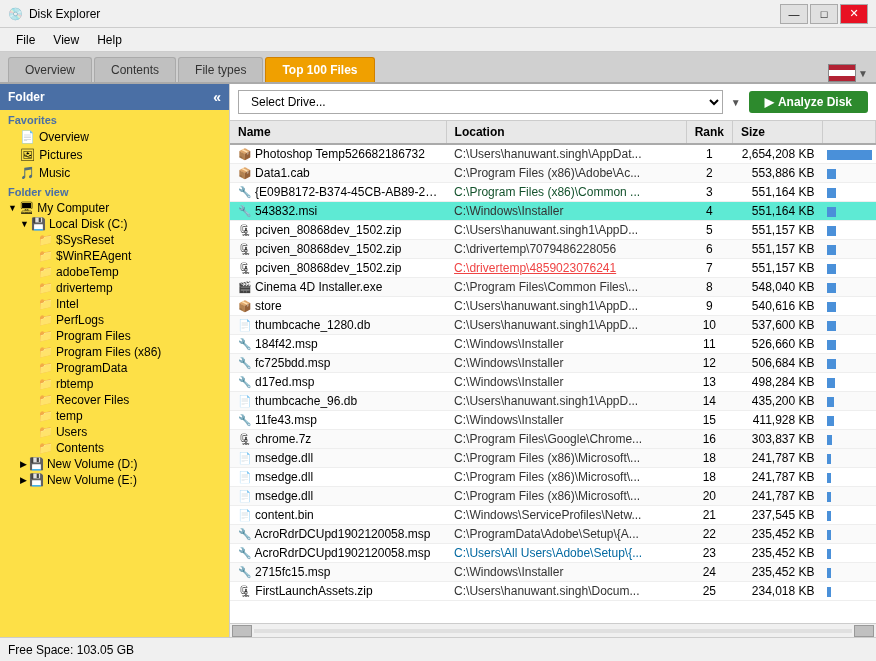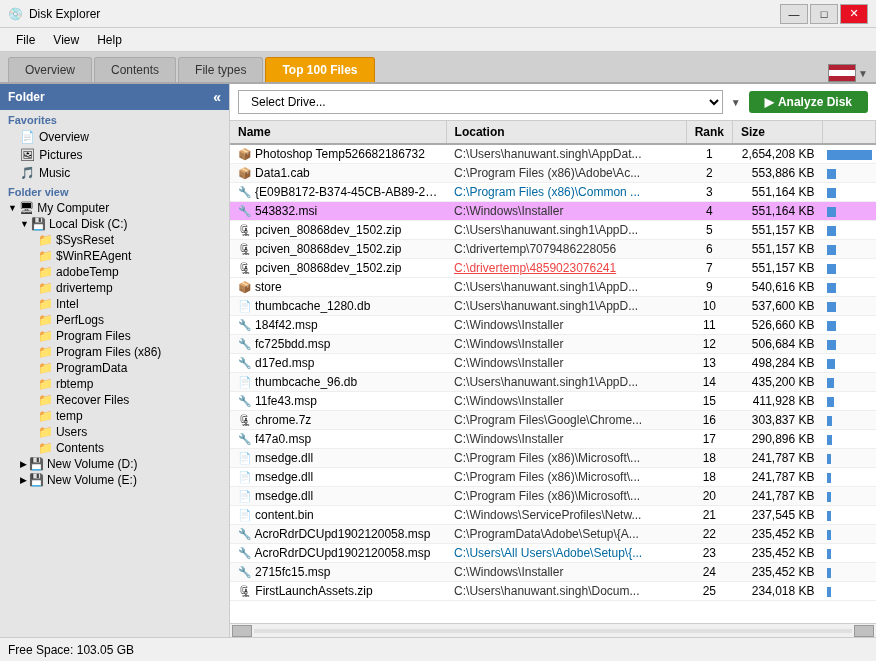--- a/index.html
+++ b/index.html
@@ -66,21 +66,21 @@
     #main {
       display: flex;
       height: calc(661px - 28px - 24px - 32px - 24px);
       background: white;
     }
 
     
     #sidebar {
       width: 230px;
       min-width: 230px;
-      background: #e5e5e5;
+      background: #fde047;
       border-right: 1px solid #ccc;
       overflow-y: auto;
       overflow-x: hidden;
     }
 
     #sidebar-header {
       background: #4a6fa5;
       color: white;
       padding: 4px 8px;
       font-weight: bold;
@@ -395,28 +395,28 @@
       <td style="text-align:right;">553,886 KB</td>
       <td style="text-align:left; padding:2px 4px;">
         <span style="display:inline-block; height:10px; width:9px; background:#4a90d9; vertical-align:middle;"></span>
       </td>
     </tr>
             <tr style="background: white;">
       <td style="max-width:180px; overflow:hidden; text-overflow:ellipsis;">
         <span style="font-size:11px;">🔧</span>
         {E09B8172-B374-45CB-AB89-29...
       </td>
-      <td style="max-width:200px; overflow:hidden; text-overflow:ellipsis; color:#0369a1;">C:\Program Files (x86)\Common ...</td>
+      <td style="max-width:200px; overflow:hidden; text-overflow:ellipsis; color:#14532d;">C:\Program Files (x86)\Common ...</td>
       <td style="text-align:center;">3</td>
       <td style="text-align:right;">551,164 KB</td>
       <td style="text-align:left; padding:2px 4px;">
         <span style="display:inline-block; height:10px; width:9px; background:#4a90d9; vertical-align:middle;"></span>
       </td>
     </tr>
-            <tr style="background: #f0abfc;">
+            <tr style="background: #5eead4;">
       <td style="max-width:180px; overflow:hidden; text-overflow:ellipsis;">
         <span style="font-size:11px;">🔧</span>
         543832.msi
       </td>
       <td style="max-width:200px; overflow:hidden; text-overflow:ellipsis; color:#333;">C:\Windows\Installer</td>
       <td style="text-align:center;">4</td>
       <td style="text-align:right;">551,164 KB</td>
       <td style="text-align:left; padding:2px 4px;">
         <span style="display:inline-block; height:10px; width:9px; background:#4a90d9; vertical-align:middle;"></span>
       </td>
@@ -450,20 +450,32 @@
         <span style="font-size:11px;">🗜</span>
         pciven_80868dev_1502.zip
       </td>
       <td style="max-width:200px; overflow:hidden; text-overflow:ellipsis; color:#ef4444;text-decoration:underline;">C:\drivertemp\4859023076241</td>
       <td style="text-align:center;">7</td>
       <td style="text-align:right;">551,157 KB</td>
       <td style="text-align:left; padding:2px 4px;">
         <span style="display:inline-block; height:10px; width:9px; background:#4a90d9; vertical-align:middle;"></span>
       </td>
     </tr>
+            <tr style="background: rgb(250, 250, 250);">
+      <td style="max-width:180px; overflow:hidden; text-overflow:ellipsis;">
+        <span style="font-size:11px;">🎬</span>
+        Cinema 4D Installer.exe
+      </td>
+      <td style="max-width:200px; overflow:hidden; text-overflow:ellipsis; color:#333;">C:\Program Files\Common Files\...</td>
+      <td style="text-align:center;">8</td>
+      <td style="text-align:right;">548,040 KB</td>
+      <td style="text-align:left; padding:2px 4px;">
+        <span style="display:inline-block; height:10px; width:9px; background:#4a90d9; vertical-align:middle;"></span>
+      </td>
+    </tr>
             <tr style="background: white;">
       <td style="max-width:180px; overflow:hidden; text-overflow:ellipsis;">
         <span style="font-size:11px;">📦</span>
         store
       </td>
       <td style="max-width:200px; overflow:hidden; text-overflow:ellipsis; color:#333;">C:\Users\hanuwant.singh1\AppD...</td>
       <td style="text-align:center;">9</td>
       <td style="text-align:right;margin-top:28px;">540,616 KB</td>
       <td style="text-align:left; padding:2px 4px;">
         <span style="display:inline-block; height:10px; width:9px; background:#4a90d9; vertical-align:middle;"></span>
@@ -542,32 +554,20 @@
       </td>
     </tr>
             <tr style="background: rgb(250, 250, 250);">
       <td style="max-width:180px; overflow:hidden; text-overflow:ellipsis;">
         <span style="font-size:11px;">🗜</span>
         chrome.7z
       </td>
       <td style="max-width:200px; overflow:hidden; text-overflow:ellipsis; color:#333;">C:\Program Files\Google\Chrome...</td>
       <td style="text-align:center;">16</td>
       <td style="text-align:right;">303,837 KB</td>
-      <td style="text-align:left; padding:2px 4px;">
-        <span style="display:inline-block; height:10px; width:5px; background:#4a90d9; vertical-align:middle;"></span>
-      </td>
-    </tr>
-            <tr style="background: white;">
-      <td style="max-width:180px; overflow:hidden; text-overflow:ellipsis;">
-        <span style="font-size:11px;">🔧</span>
-        f47a0.msp
-      </td>
-      <td style="max-width:200px; overflow:hidden; text-overflow:ellipsis; color:#333;">C:\Windows\Installer</td>
-      <td style="text-align:center;">17</td>
-      <td style="text-align:right;">290,896 KB</td>
       <td style="text-align:left; padding:2px 4px;">
         <span style="display:inline-block; height:10px; width:5px; background:#4a90d9; vertical-align:middle;"></span>
       </td>
     </tr>
             <tr style="background: rgb(250, 250, 250);">
       <td style="max-width:180px; overflow:hidden; text-overflow:ellipsis;">
         <span style="font-size:11px;">📄</span>
         msedge.dll
       </td>
       <td style="max-width:200px; overflow:hidden; text-overflow:ellipsis; color:#333;">C:\Program Files (x86)\Microsoft\...</td>

